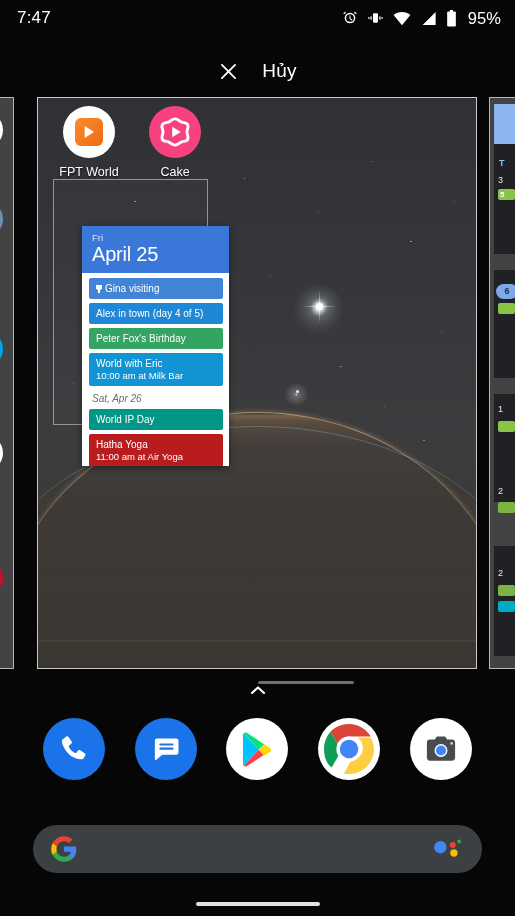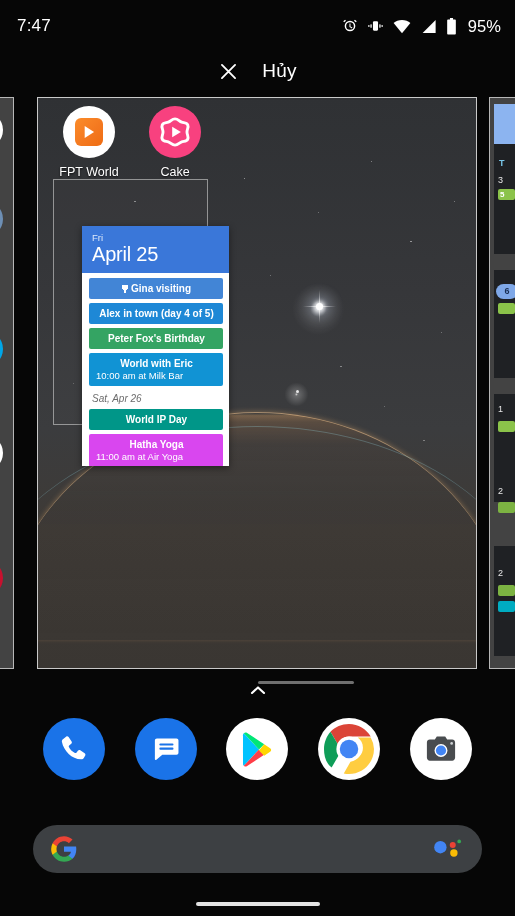--- a/index.html
+++ b/index.html
@@ -7,21 +7,21 @@
     width:515px; height:916px;
     background:#050505;
     font-family:"Liberation Sans", sans-serif;
     overflow:hidden;
     -webkit-font-smoothing:antialiased;
   }
   #screen { position:relative; width:515px; height:916px; background:#060606; overflow:hidden; }
 
   
   #statusbar {
-    position:absolute; left:0; top:8px; width:515px; height:36px;
+    position:absolute; left:0; top:0; width:515px; height:36px;
     display:flex; align-items:center; justify-content:space-between;
     padding:0 14px 0 17px; color:#fff; z-index:40;
   }
   #clock { font-size:17px; letter-spacing:.2px; }
   #status-icons { display:flex; align-items:center; gap:9px; }
   .sicon { display:block; }
   #battery-pct { font-size:16.5px; margin-left:2px; letter-spacing:.1px; }
 
   
   #cancel-row {
@@ -115,21 +115,21 @@
     background:#ffffff; overflow:hidden;
     box-shadow:0 2px 7px rgba(0,0,0,.45);
   }
   #cal-head { background:#3a77d9; padding:6px 8px 7px 10px; }
   #cal-dow { color:#dce8fb; font-size:9.5px; line-height:11px; }
   #cal-date { color:#ffffff; font-size:20px; line-height:23px; letter-spacing:-.2px; }
   #cal-body { padding:5px 6px 0 7px; background:#fff; }
   .ev {
     border-radius:2px; margin-bottom:4px; padding:4px 6px 4px 7px; color:#fff;
   }
-  .ev .t { font-size:10px; font-weight:bold; line-height:13px; white-space:nowrap; overflow:hidden;text-align:center; }
+  .ev .t { font-size:10px; font-weight:normal; line-height:13px; white-space:nowrap; overflow:hidden; }
   .ev .s { font-size:9.5px; line-height:12px; white-space:nowrap; overflow:hidden; }
   .daysep { color:#6c6c6c; font-size:10px; padding:3px 0 5px 3px;font-style:italic; }
   .dot-ic {
     display:inline-block; width:6px; height:8px; margin-right:3px;
     vertical-align:-1px;
     background:radial-gradient(circle at 50% 22%, #fff 0 46%, rgba(255,255,255,0) 47%),
                linear-gradient(#fff,#fff) center bottom/2px 5px no-repeat;
   }
 
   
@@ -305,21 +305,21 @@
           <div class="t">World with Eric</div>
           <div class="s">10:00 am at Milk Bar</div>
         </div>
 
         <div class="daysep">Sat, Apr 26</div>
 
         <div class="ev" style="background:#009688;">
           <div class="t">World IP Day</div>
         </div>
 
-        <div class="ev" style="background:#d946ef;">
+        <div class="ev" style="background:#b91c1c;">
           <div class="t">Hatha Yoga</div>
           <div class="s">11:00 am at Air Yoga</div>
         </div>
 
       </div>
     </div>
   </div>
 
   <div id="pageline"></div>
   <svg id="chevron-up" viewBox="0 0 18 12" fill="none" stroke="#ffffff" stroke-width="2.1" stroke-linecap="round" stroke-linejoin="round">

